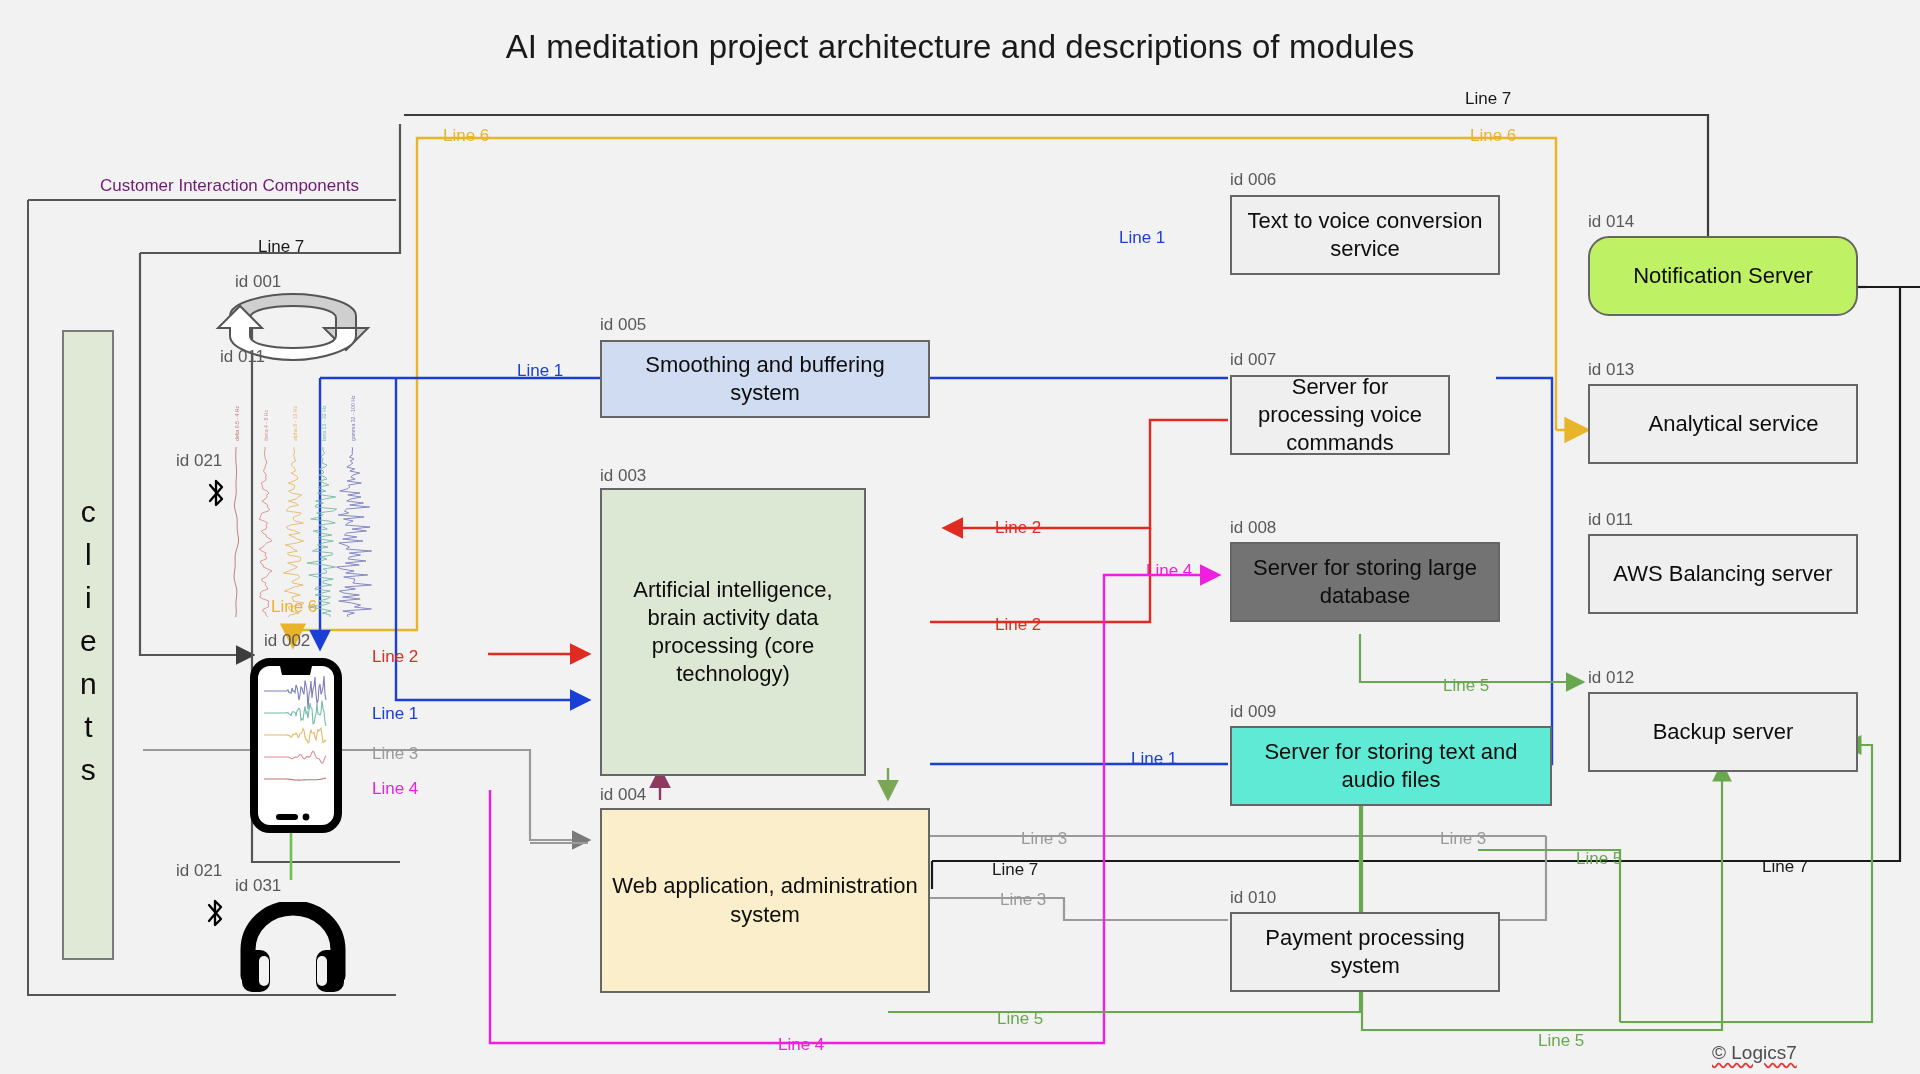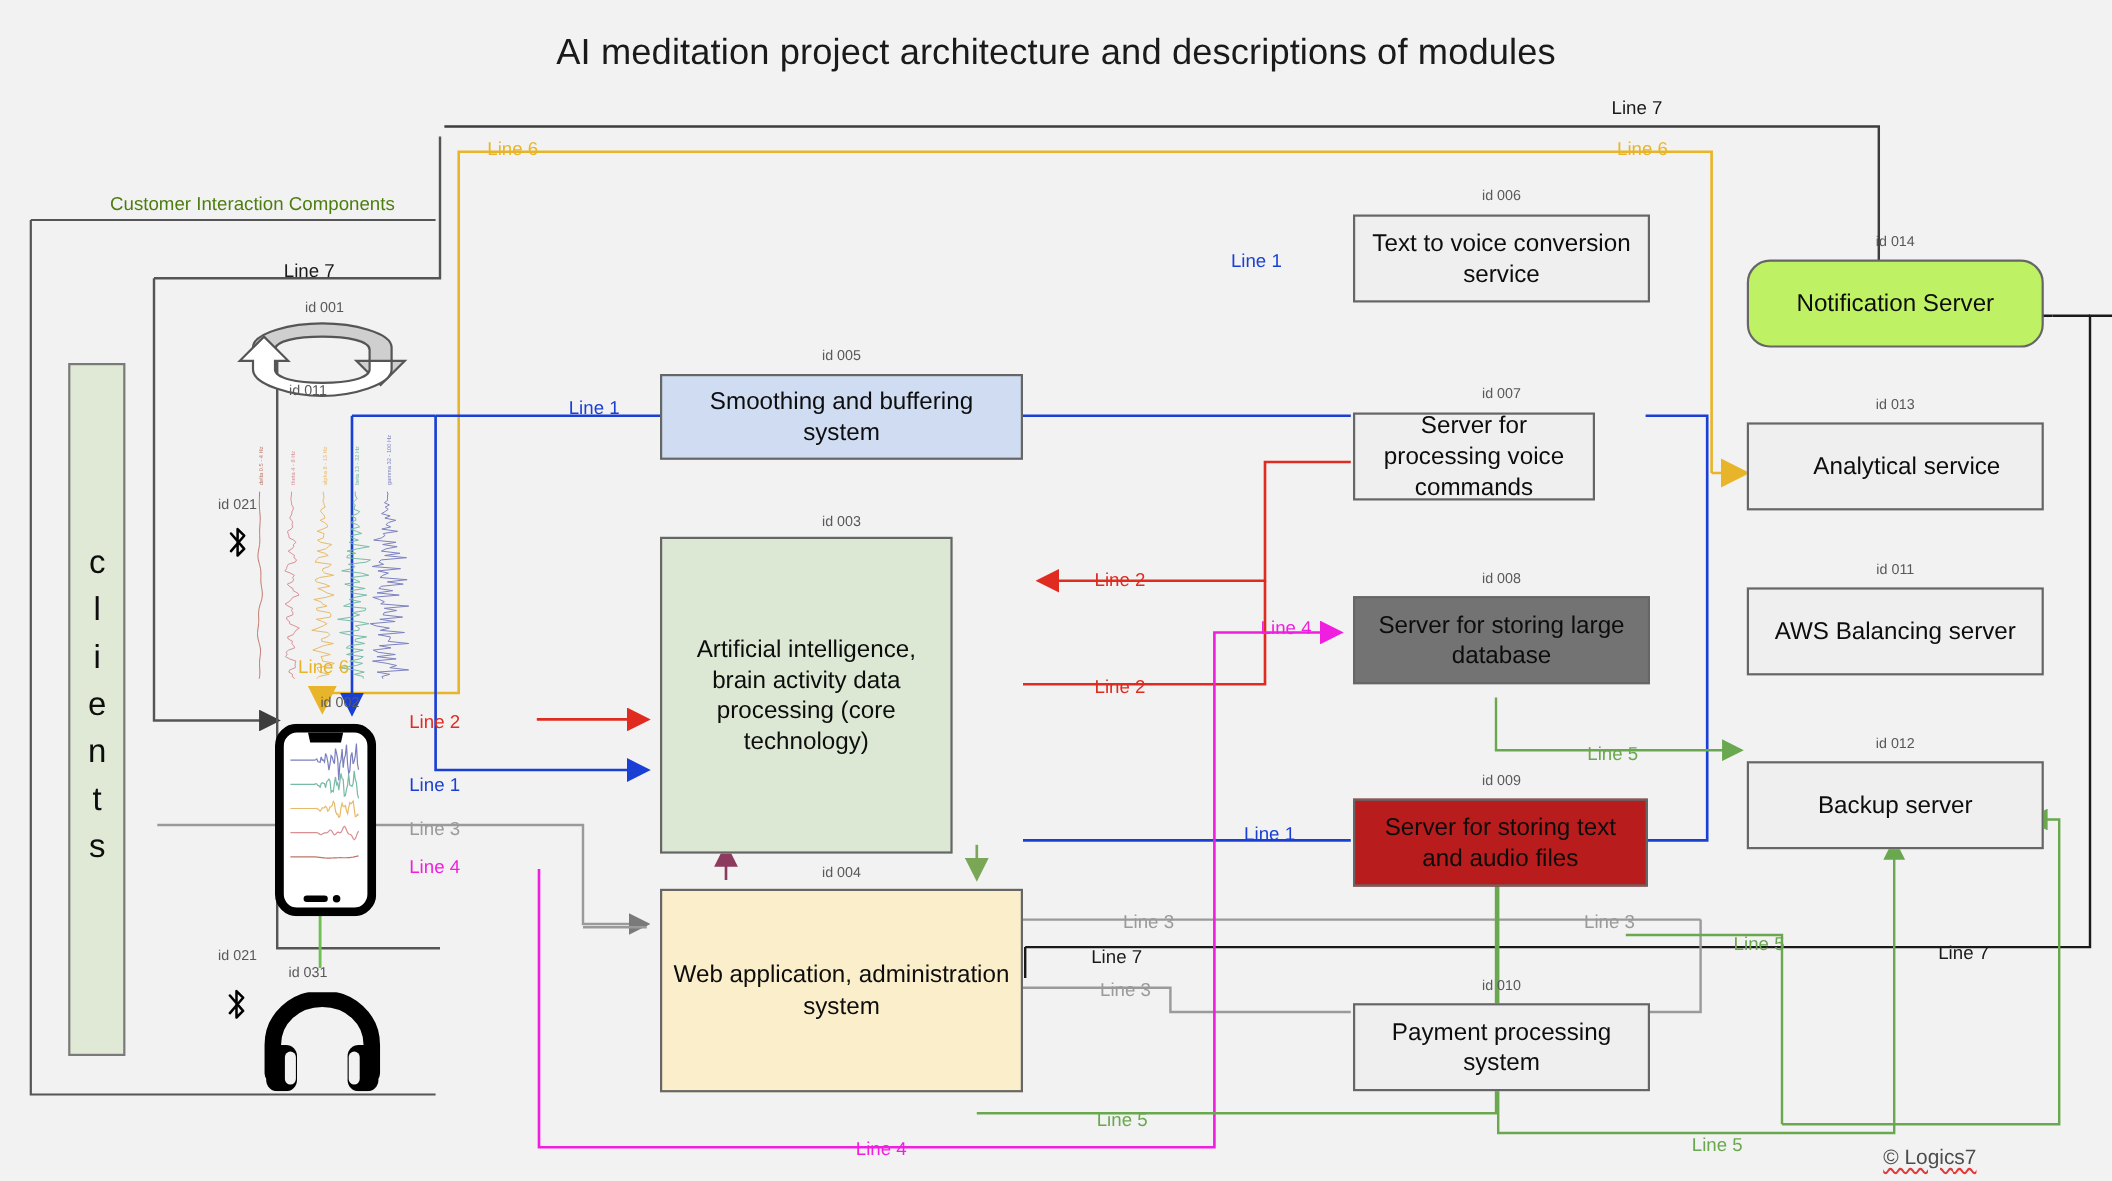--- a/index.html
+++ b/index.html
@@ -15,25 +15,25 @@
   .title{
     position:absolute;left:0;top:28px;width:1920px;text-align:center;
     font-size:33px;color:#1a1a1a;letter-spacing:0.1px;
   }
   .node{
     position:absolute;border:2px solid #666666;box-sizing:border-box;
     display:flex;align-items:center;justify-content:center;text-align:center;
     font-size:22px;color:#0d0d0d;line-height:1.28;padding:4px 10px;
   }
   .idlabel{
-    position:absolute;font-size:13px;color:#595959;text-align:center;
+    position:absolute;font-size:17px;color:#595959;text-align:left;
     white-space:nowrap;
   }
   .grouplabel{
-    position:absolute;font-size:17px;color:#4d7c0f;white-space:nowrap;
+    position:absolute;font-size:17px;color:#701a75;white-space:nowrap;
   }
   .linelabel{
     position:absolute;font-size:17px;white-space:nowrap;line-height:1;
   }
   .clients-box{
     position:absolute;border:2px solid #7a7a7a;background:#dfe9d5;
     box-sizing:border-box;display:flex;flex-direction:column;
     align-items:center;justify-content:center;
     font-size:30px;color:#0d0d0d;letter-spacing:0;line-height:1.32;
   }
@@ -260,21 +260,21 @@
   <div class="node" style="left:1230px;top:375px;width:220px;height:80px;background:#efefef;">
     <span>Server for processing voice commands</span>
   </div>
 
   <div class="idlabel" style="left:1230px;top:518px;width:270px;">id 008</div>
   <div class="node" style="left:1230px;top:542px;width:270px;height:80px;background:#737373;">
     <span>Server for storing large database</span>
   </div>
 
   <div class="idlabel" style="left:1230px;top:702px;width:270px;">id 009</div>
-  <div class="node" style="left:1230px;top:726px;width:268px;height:80px;background:#b91c1c;">
+  <div class="node" style="left:1230px;top:726px;width:322px;height:80px;background:#5eead4;">
     <span>Server for storing text and audio files</span>
   </div>
 
   <div class="idlabel" style="left:1230px;top:888px;width:270px;">id 010</div>
   <div class="node" style="left:1230px;top:912px;width:270px;height:80px;background:#efefef;">
     <span>Payment processing system</span>
   </div>
 
   <div class="idlabel" style="left:1588px;top:212px;width:270px;">id 014</div>
   <div class="node" style="left:1588px;top:236px;width:270px;height:80px;background:#bef264;border-radius:21px;">

